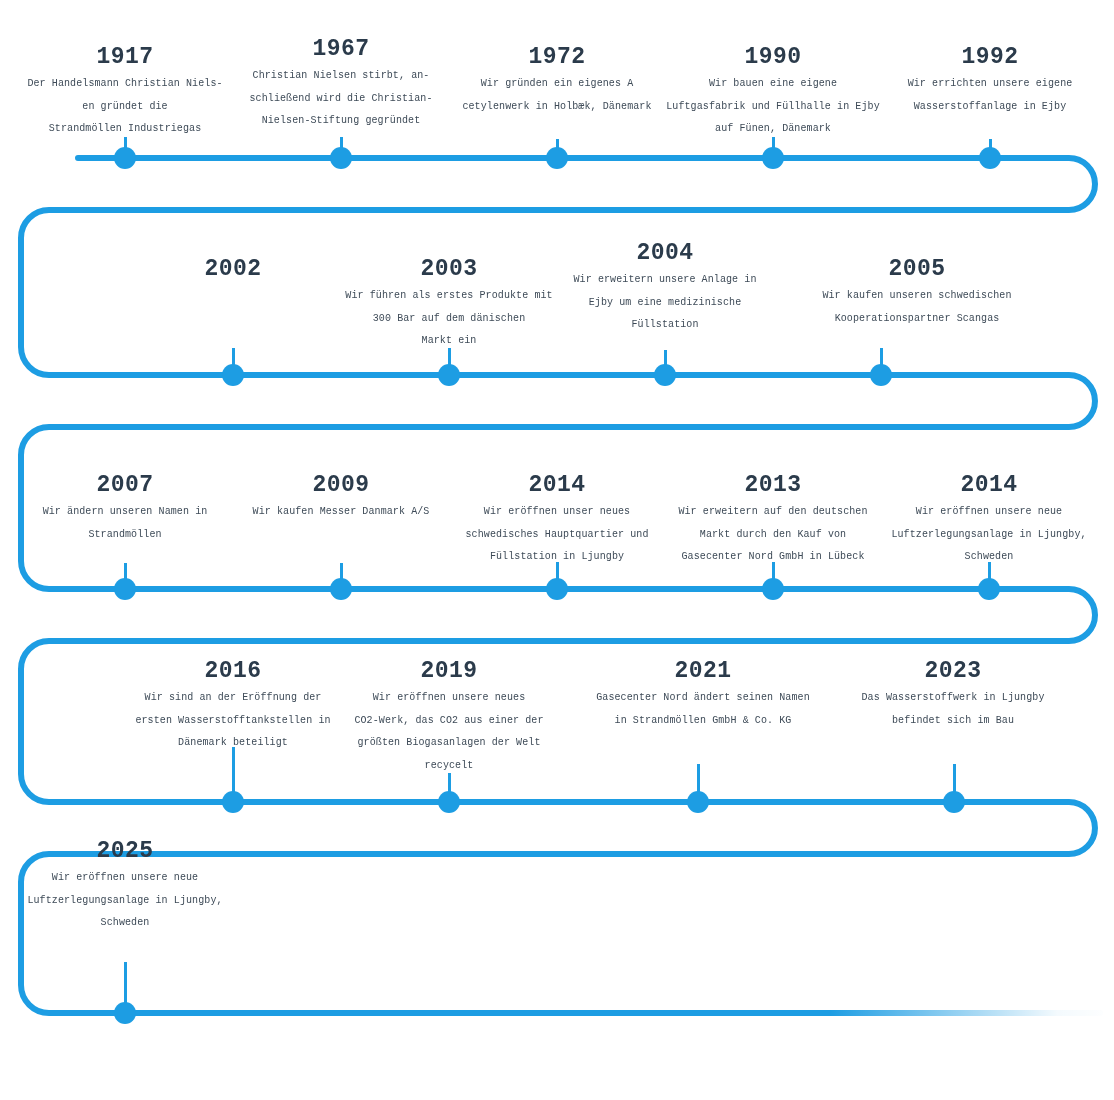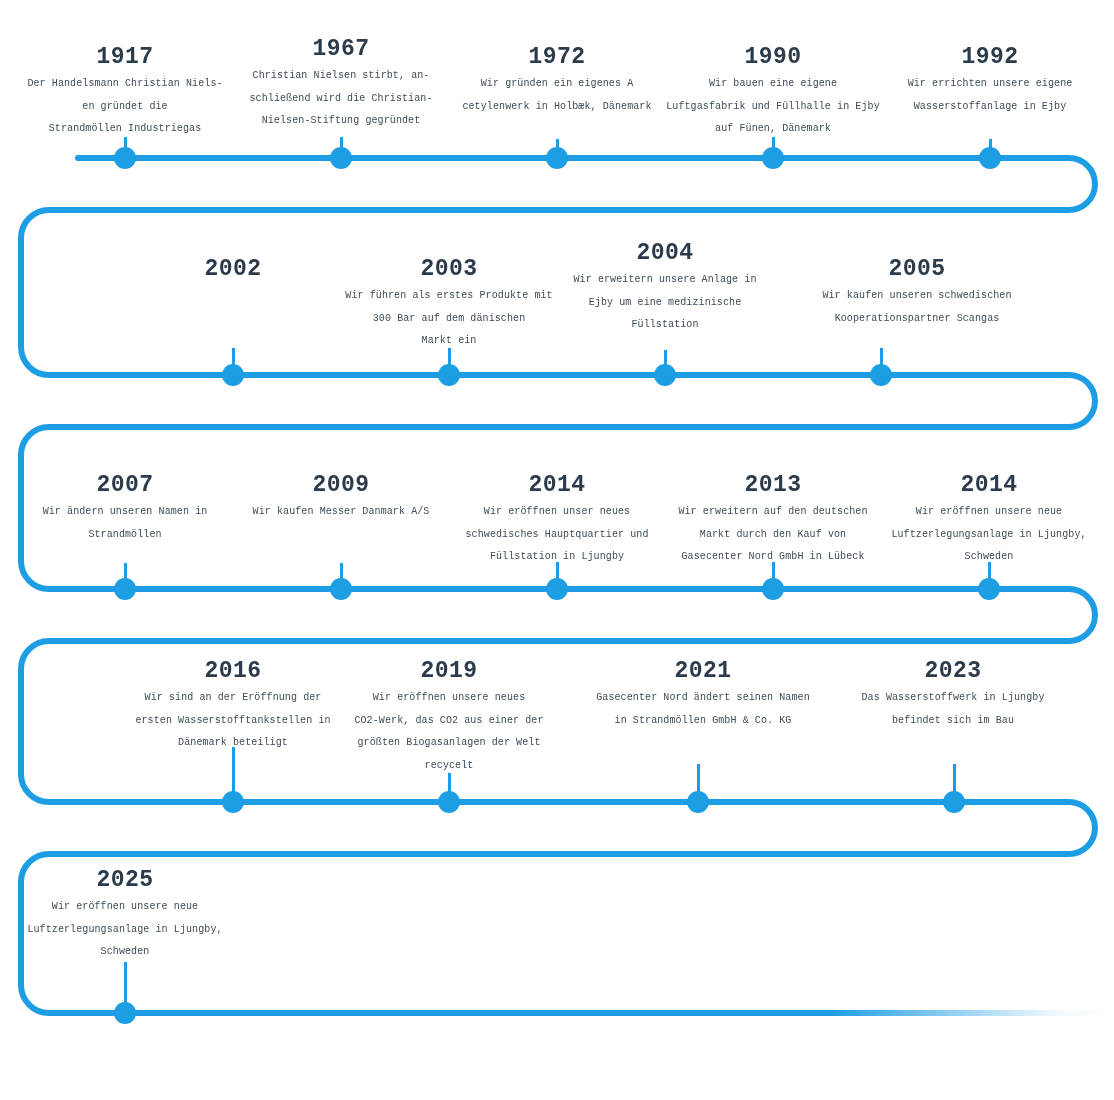--- a/index.html
+++ b/index.html
@@ -180,20 +180,20 @@
     <div class="year">2021</div>
     <div class="desc">Gasecenter Nord ändert seinen Namen
 in Strandmöllen GmbH &amp; Co. KG</div>
   </div>
   <div class="event" style="left:835px;top:658px;width:236px">
     <div class="year">2023</div>
     <div class="desc">Das Wasserstoffwerk in Ljungby
 befindet sich im Bau</div>
   </div>
 
-  <div class="event" style="left:7px;top:867px;width:236px">
+  <div class="event" style="left:7px;top:838px;width:236px">
     <div class="year">2025</div>
     <div class="desc">Wir eröffnen unsere neue
 Luftzerlegungsanlage in Ljungby,
 Schweden</div>
   </div>
 
 </div>
 
 </body></html>

